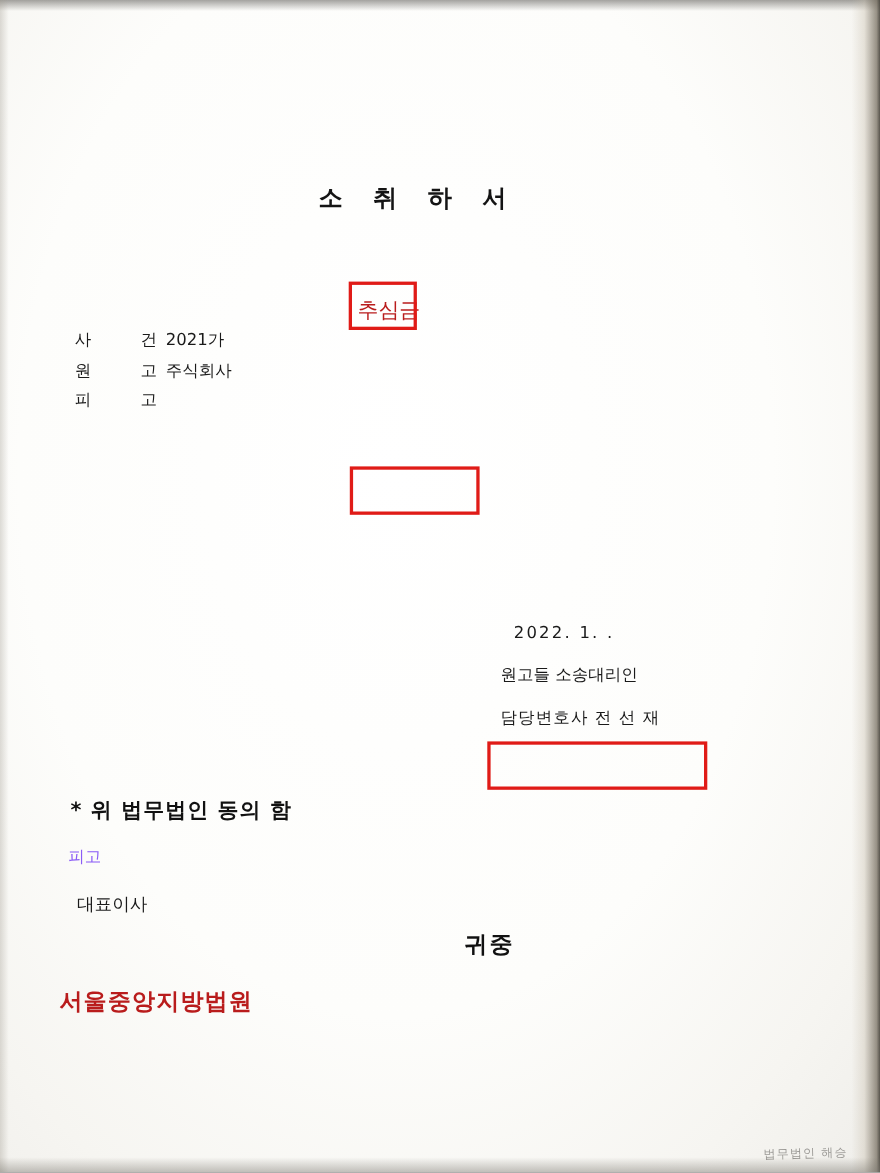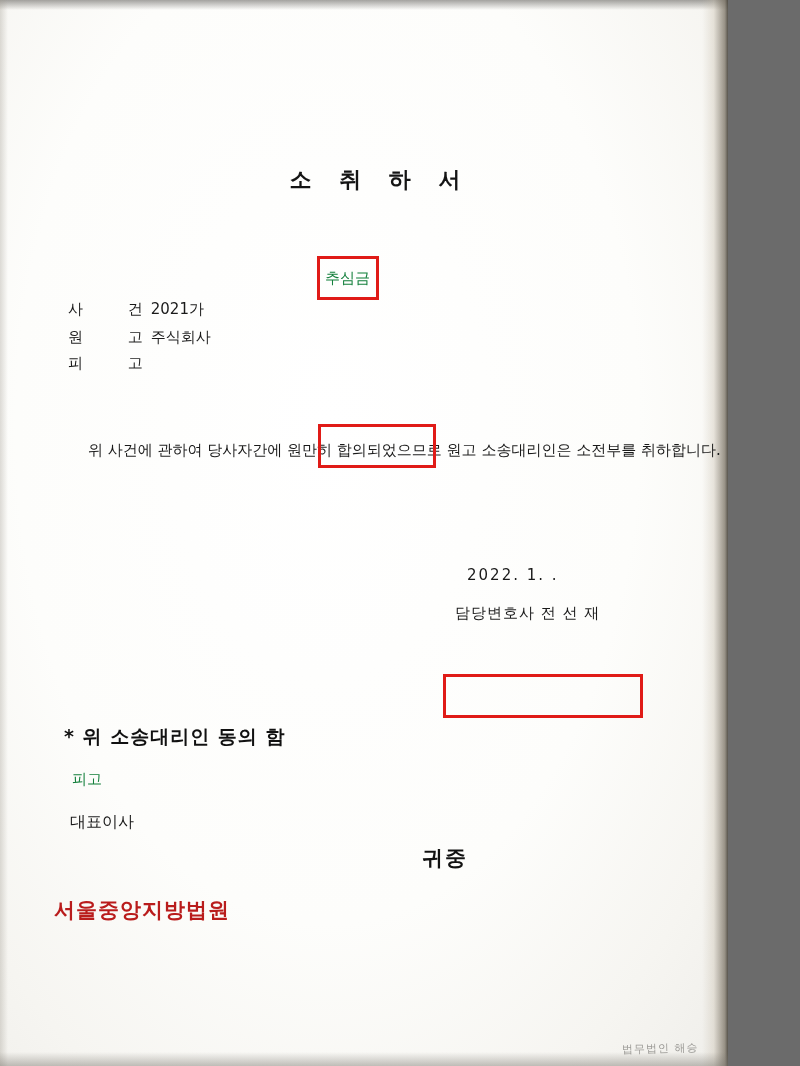--- a/index.html
+++ b/index.html
@@ -5,21 +5,21 @@
   html, body {
     margin: 0;
     padding: 0;
     background: #6b6b6b;
   }
   body {
     font-family: "DejaVu Sans", "Liberation Sans", sans-serif;
   }
   .page {
     position: relative;
-    width: 728px;
+    width: 800px;
     height: 1066px;
     overflow: hidden;
     background: #ffffff;
   }
   
   .paper {
     position: absolute;
     inset: 0;
     background:
       radial-gradient(ellipse at 45% 40%, #ffffff 0%, #fdfdfb 55%, #f6f5f1 82%, #efeeea 100%);
@@ -91,22 +91,22 @@
   }
 
   .case-row { top: 270px; left: 68px; margin-top: 30px; }
   .plaintiff-row { top: 312px; left: 68px; margin-top: 16px; }
   .defendant-row { top: 354px; left: 68px; }
 
   .case-kind {
     position: absolute;
     top: 269px;
     left: 325px;
-    font-size: 15px;
-    color: #15803d;
+    font-size: 19px;
+    color: #b91c1c;
   }
 
   .body-para {
     position: absolute;
     top: 432px;
     left: 62px;
     width: 676px;
     font-size: 15px;
     line-height: 2.5;
     color: #1a1a1a;
@@ -129,23 +129,23 @@
     top: 724px;
     left: 64px;
     font-size: 19px;
     font-weight: 700;
     letter-spacing: 1px;
     color: #111111;
   }
   .consent-line1 {
     position: absolute;
     top: 770px;
-    left: 72px;
-    font-size: 15px;
-    color: #15803d;
+    left: 62px;
+    font-size: 15px;
+    color: #8b5cf6;
   }
   .consent-line2 {
     position: absolute;
     top: 812px;
     left: 70px;
     font-size: 16px;
     color: #1a1a1a;
     text-align: center;
   }
 
@@ -212,28 +212,28 @@
     <div class="field-row plaintiff-row">
       <span class="field-label">원       고</span>
       <span class="field-value">주식회사</span>
     </div>
 
     <div class="field-row defendant-row">
       <span class="field-label">피       고</span>
       <span class="field-value"></span>
     </div>
 
-    <div class="body-para">위 사건에 관하여 당사자간에 원만히 합의되었으므로 원고 소송대리인은 소전부를 취하합니다.</div>
 
     <div class="sign-block">
       <div class="sign-date">2022.  1.    .</div>
+      <div>원고들 소송대리인</div>
       <div class="sign-attorney">담당변호사  전 선 재</div>
     </div>
 
-    <div class="consent-title">* 위 소송대리인 동의 함</div>
+    <div class="consent-title">* 위 법무법인 동의 함</div>
     <div class="consent-line1">피고</div>
     <div class="consent-line2">대표이사</div>
 
     <div class="court">서울중앙지방법원</div>
     <div class="court-suffix">귀중</div>
 
     <div class="stamp-shadow">법무법인 해승</div>
 
     <div class="hl hl-case-kind" style="border-color: rgb(224, 27, 23);"></div>
     <div class="hl hl-agreement" style="border-color: rgb(224, 27, 23);"></div>

